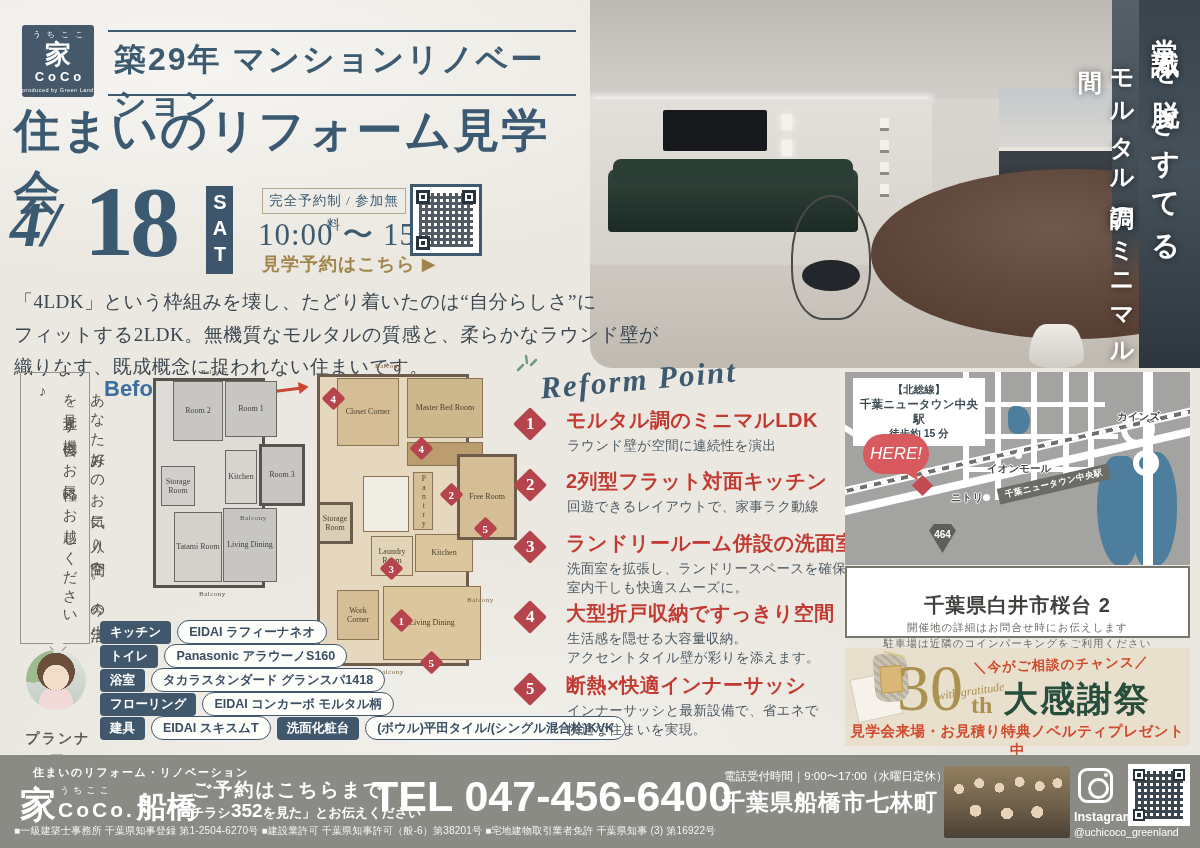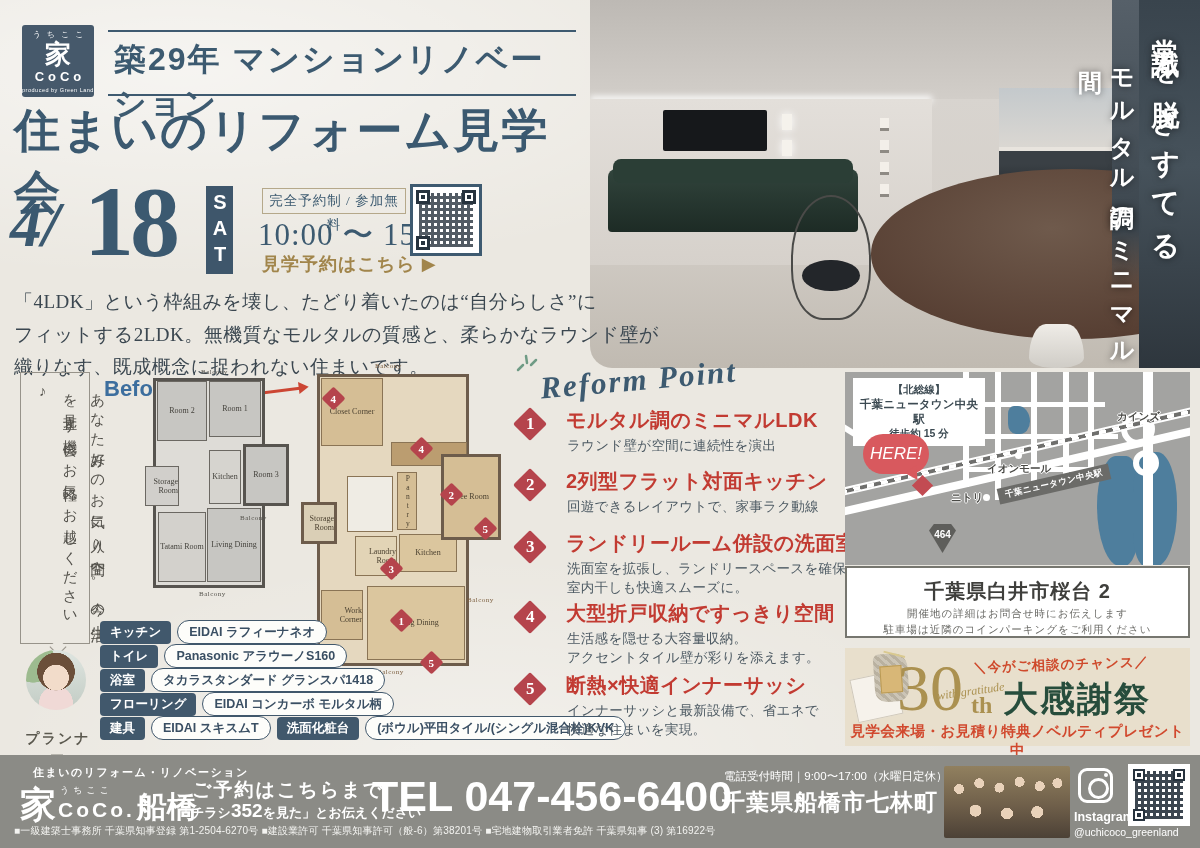--- a/index.html
+++ b/index.html
@@ -71,22 +71,22 @@
       linear-gradient(180deg,#dfe5e0,#c2ccc4);}
   .planner{left:18px; top:714px; width:80px; text-align:center; font-size:14px; font-weight:bold; color:#5b594f; letter-spacing:2px;margin-top:16px;}
 
   
   .plan-label-before{left:104px; top:376px; font-size:22px; font-weight:bold; color:#3c6e9e;}
   .plan-label-after{left:330px; top:376px; font-size:22px; font-weight:bold; color:#c54633;}
   .arrow-red{left:248px; top:390px; width:52px; height:3px; background:#cc4633; transform:rotate(-7deg);}
   .arrow-red::after{content:""; position:absolute; right:-9px; top:-5px; border-left:10px solid #cc4633;
                     border-top:6.5px solid transparent; border-bottom:6.5px solid transparent;}
   .plan{font-family:"Liberation Serif","DejaVu Serif",serif;}
-  .plan .room{position:absolute; display:flex; align-items:center; justify-content:center; text-align:right;
-              font-size:8px; line-height:1.15; color:#45433d;}
+  .plan .room{position:absolute; display:flex; align-items:center; justify-content:center; text-align:center;
+              font-size:8px; line-height:1.15; color:#45433d;margin-left:16px;}
   .plan .balc{position:absolute; font-size:7px; color:#55534d; letter-spacing:.5px;}
   .bplan{left:143px; top:368px; width:150px; height:232px;}
   .bplan .shell{position:absolute; left:10px; top:10px; width:112px; height:210px; border:3px solid #57544f; background:#dedcd7;}
   .bplan .room{border:1.5px solid #6b6862; background:#c7c6c2;}
   .aplan{left:305px; top:360px; width:205px; height:322px;}
   .aplan .shell{position:absolute; left:12px; top:14px; width:152px; height:292px; border:3px solid #6d5c4b; background:#e5d8bf;}
   .aplan .room{border:1.5px solid #8a7455; background:#d5be95; color:#4c4231;}
   .aplan .balc{color:#7c5e3f;}
   .dia{position:absolute; background:#b5444c; transform:rotate(45deg); border-radius:2px;
        display:flex; align-items:center; justify-content:center;}
@@ -160,21 +160,21 @@
         text-shadow:-1px 0 #fff,1px 0 #fff,0 -1px #fff,0 1px #fff; white-space:nowrap;}
   .map-dot{position:absolute; width:7px; height:7px; border-radius:50%; background:#fff;}
   .sta-box{position:absolute; left:152px; top:104px; background:#6b6b68; color:#fff; font-size:8.5px; font-weight:bold;
         padding:2px 7px; letter-spacing:.5px; transform:rotate(-13deg); white-space:nowrap;}
   .shield{position:absolute; left:84px; top:152px; width:27px; height:29px; background:#5e5e5b;
         clip-path:polygon(50% 100%, 0 22%, 18% 0, 82% 0, 100% 22%);
         color:#fff; font-size:10px; font-weight:bold; text-align:center; padding-top:5px;}
   .ring{position:absolute; border:6px solid #fff; border-radius:50%; background:transparent;}
 
   
-  .venue{left:845px; top:566px; width:345px; height:72px; background:#fff; border:2px solid #76766f; text-align:center; padding-top:10px;}
+  .venue{left:845px; top:566px; width:345px; height:72px; background:#fff; border:2px solid #76766f; text-align:center; padding-top:24px;}
   .venue .addr{font-size:20px; font-weight:bold; color:#3f3f3c; letter-spacing:1px;}
   .venue .note{font-size:10.5px; color:#6a6a66; letter-spacing:1px; margin-top:2px;}
 
   
   .banner{left:845px; top:648px; width:345px; height:98px; background:#e8dfcc;}
   .chance{position:absolute; left:128px; top:8px; font-size:13.5px; font-weight:bold; color:#cf4a2c;
           letter-spacing:1px; transform:rotate(-2deg); font-family:"Liberation Serif",serif;}
   .num30{position:absolute; left:52px; top:2px; font-size:66px; color:#ab9150; font-family:"Liberation Serif",serif;}
   .th30{position:absolute; left:126px; top:44px; font-size:24px; font-weight:bold; color:#ab9150; font-family:"Liberation Serif",serif;}
   .grat{position:absolute; left:92px; top:36px; font-size:12px; font-style:italic; color:#ab9150;
@@ -305,20 +305,21 @@
     <div class="room" style="left:15px; top:144px; width:48px; height:70px; background:#d3d1cc;">Tatami Room</div>
     <div class="room" style="left:64px; top:140px; width:54px; height:74px;">Living Dining</div>
     <div class="balc" style="left:97px; top:146px;">Balcony</div>
     <div class="balc" style="left:56px; top:222px;">Balcony</div>
   </div>
 
   <div class="abs plan aplan">
     <div class="balc" style="left:70px; top:2px;">Balcony</div>
     <div class="shell"></div>
     <div class="room" style="left:16px; top:18px; width:62px; height:68px;">Closet Corner</div>
+    <div class="room" style="left:86px; top:18px; width:76px; height:60px; background:#cdb78d;">Master Bed Room</div>
     <div class="room" style="left:86px; top:82px; width:76px; height:24px; background:#bb9d70;"></div>
     <div class="room" style="left:42px; top:116px; width:46px; height:56px; background:#efece4;"></div>
     <div class="room" style="left:-4px; top:142px; width:36px; height:42px; border:3px solid #6d5c4b; background:#dacfb6;">Storage Room</div>
     <div class="room" style="left:92px; top:112px; width:20px; height:58px;">
       <span class="vtext" style="font-size:7.5px;">Pantry</span>
     </div>
     <div class="room" style="left:94px; top:174px; width:58px; height:38px; background:#dbc69e;">Kitchen</div>
     <div class="room" style="left:136px; top:94px; width:60px; height:86px; border:3px solid #6d5c4b;">Free Room</div>
     <div class="room" style="left:50px; top:176px; width:42px; height:40px; background:#e2d4b6;">Laundry Room</div>
     <div class="room" style="left:16px; top:230px; width:42px; height:50px;">Work Corner</div>

